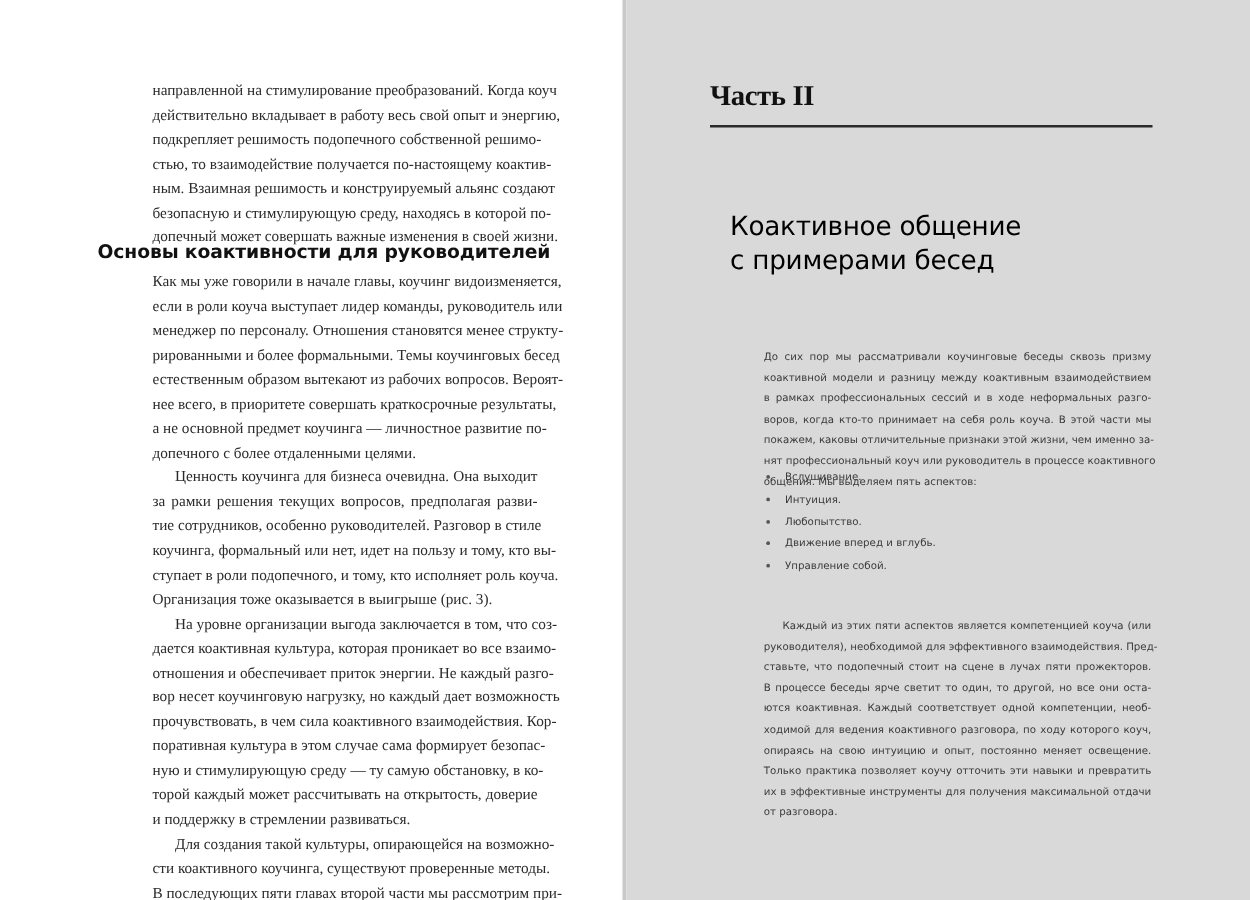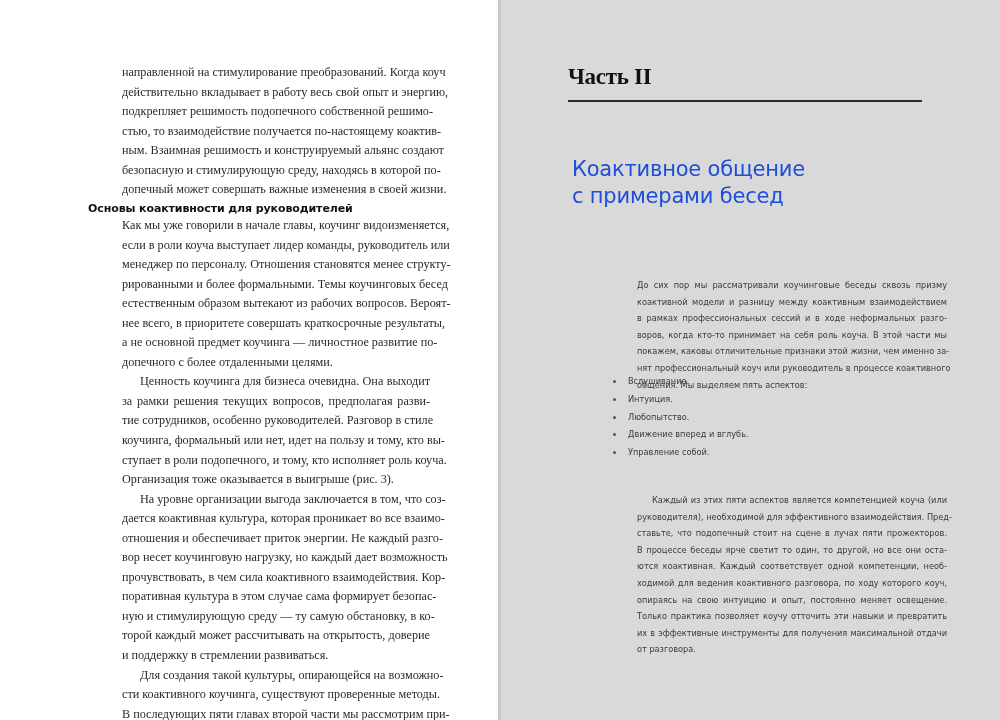--- a/index.html
+++ b/index.html
@@ -29,44 +29,44 @@
       text-align: justify; hyphens: manual;
     }
     .serif-body .line { display: block; text-align: justify; text-align-last: justify; white-space: nowrap; }
     .serif-body .line.last { text-align-last: left; }
     .serif-body .line.ind { padding-left: 18px; }
     .block1 { top: 63px; }
     .block2 { top: 216px; }
     .section-heading {
       position: absolute; left: 78px; top: 192px;
       font-family: "DejaVu Sans", "Liberation Sans", sans-serif;
-      font-weight: bold; font-size: 11px; color: #111; letter-spacing: -0.1px;
-      margin: 10px;
+      font-weight: bold; font-size: 15px; color: #111; letter-spacing: -0.1px;
+      margin: 0;
     }
 
     
     .part-title {
       position: absolute; left: 568px; top: 64px; margin: 0;
       font-family: Liberation Serif, serif;
       font-weight: bold; font-size: 23px; color: #111; letter-spacing: -0.3px;
     }
     .part-rule {
       position: absolute; left: 568px; top: 100px; width: 354px; height: 2px;
       background: #2b2b2b;
     }
     .chapter-subtitle {
-      position: absolute; left: 568px; top: 152px; margin: 4px;
+      position: absolute; left: 568px; top: 152px; margin: 16px;
       font-family: "DejaVu Sans", "Liberation Sans", sans-serif;
-      font-weight: normal; font-size: 21px; line-height: 27px; color: #1d4ed8;
+      font-weight: normal; font-size: 21px; line-height: 27px; color: #000000;
       letter-spacing: -0.2px;
     }
     .sans-body {
       position: absolute; left: 611px; width: 310px;
       font-family: "DejaVu Sans", "Liberation Sans", sans-serif;
-      font-size: 8.2px; line-height: 16.6px; color: #3a3a3a; margin-left: 26px;
+      font-size: 8.2px; line-height: 16.6px; color: #3a3a3a;
     }
     .sans-body .line { display: block; text-align: justify; text-align-last: justify; white-space: nowrap; }
     .sans-body .line.last { text-align-last: left; }
     .sans-body .line.ind { padding-left: 15px; }
     .intro { top: 277px; }
     .aspects {
       position: absolute; left: 611px; top: 373px; margin: 0; padding: 0; list-style: none;
       font-family: "DejaVu Sans", "Liberation Sans", sans-serif;
       font-size: 8.2px; line-height: 17.8px; color: #3a3a3a;
     }

